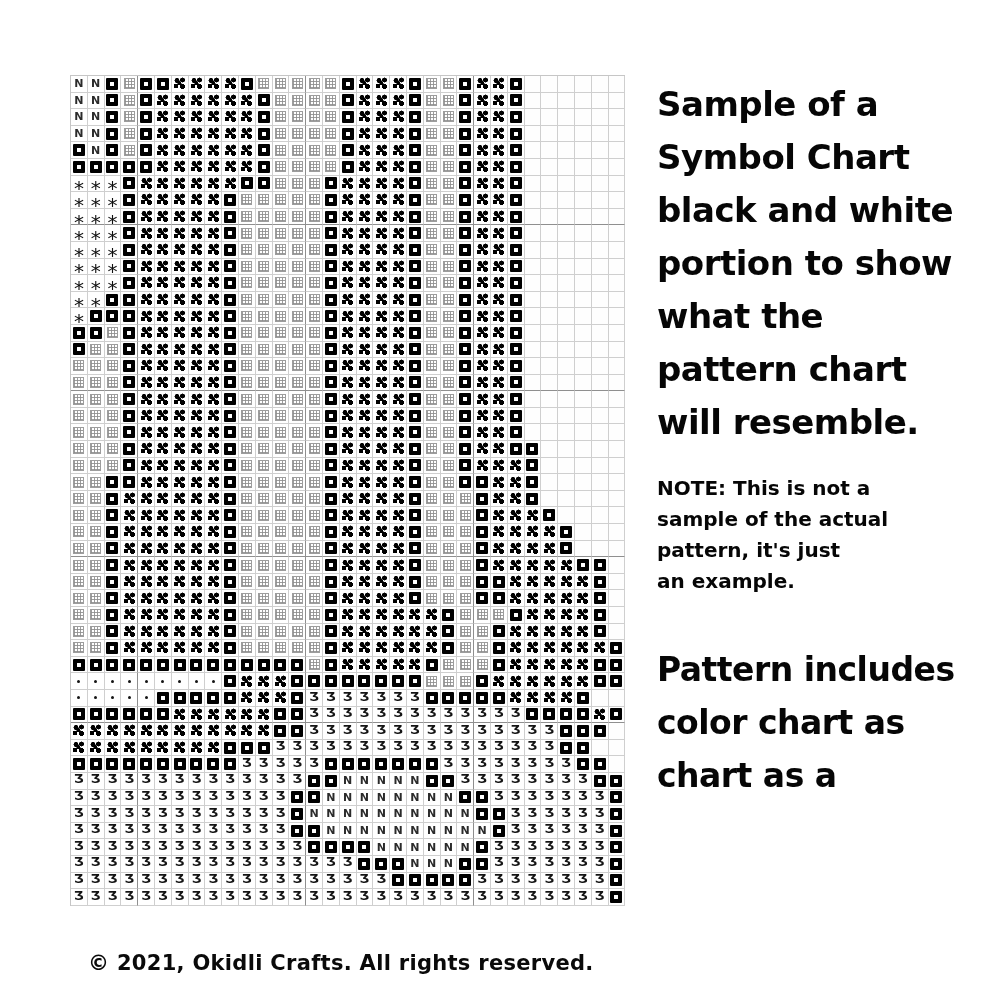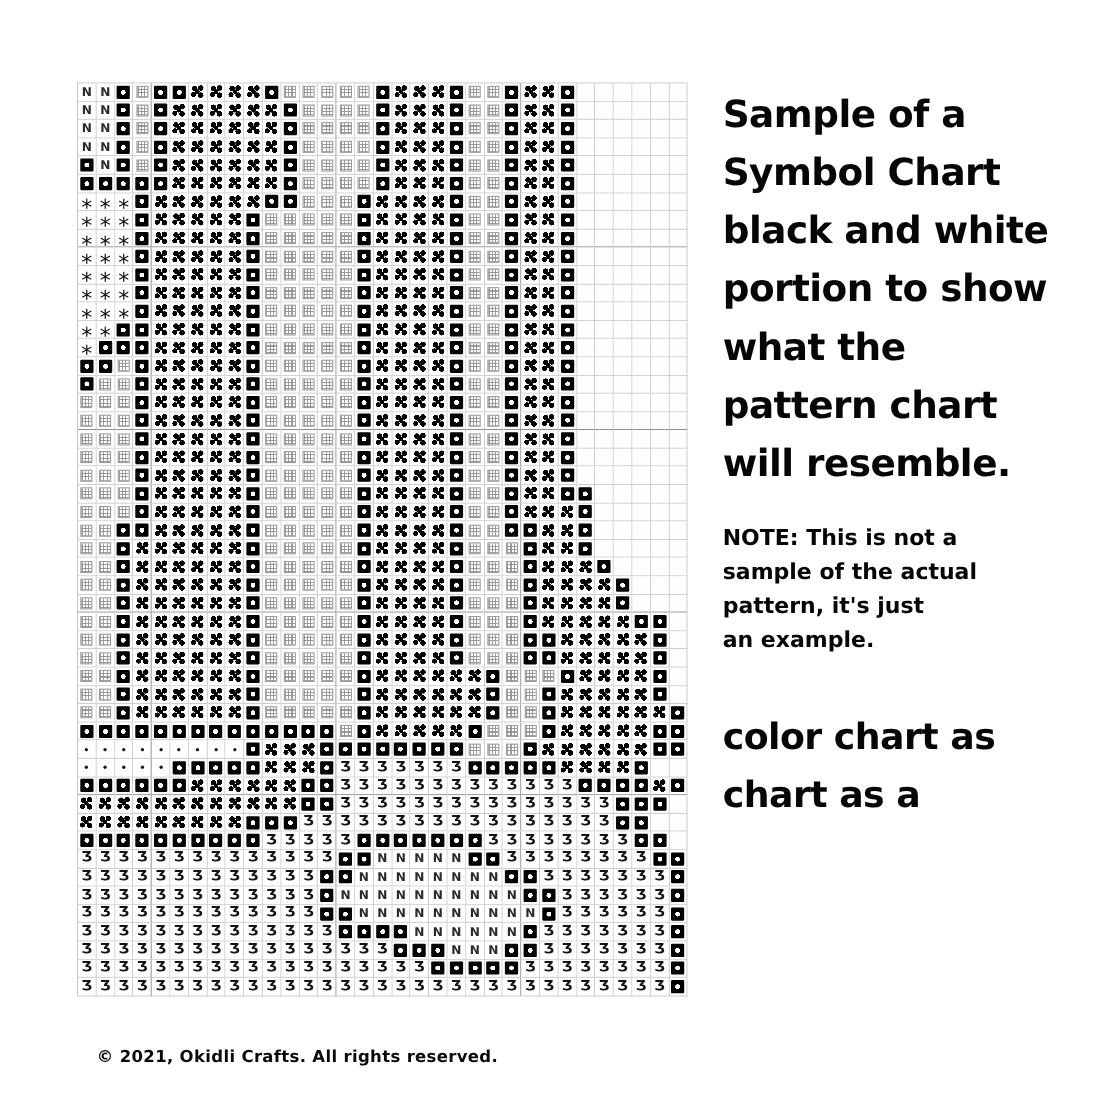--- a/index.html
+++ b/index.html
@@ -49,21 +49,21 @@
   
   #right-panel{position:absolute;left:657px;top:78px;width:335px;color:#060606;}
   .headline .line{font-size:34px;font-weight:700;line-height:53px;letter-spacing:-0.5px;white-space:nowrap;}
   .note{margin-top:24px;}
   .note .line{font-size:20px;font-weight:700;line-height:31px;white-space:nowrap;}
   .headline2{margin-top:46px;}
   .headline2 .line{font-size:33px;font-weight:700;line-height:53px;letter-spacing:-0.5px;white-space:nowrap;}
   
   #copyright{
     position:absolute;left:88px;top:951px;
-    font-size:15px;font-weight:700;color:#0a0a0a;letter-spacing:0.3px;white-space:nowrap;
+    font-size:21px;font-weight:700;color:#0a0a0a;letter-spacing:0.3px;white-space:nowrap;
   }
 </style>
 </head>
 <body>
 
 <div id="grid">
     <div class="cell sym-n">
       <span class="g">N</span>
     </div>
     <div class="cell sym-n">
@@ -4679,18 +4679,19 @@
       <div class="line">pattern chart</div>
       <div class="line">will resemble.</div>
     </div>
   <div class="note">
       <div class="line">NOTE: This is not a</div>
       <div class="line">sample of the actual</div>
       <div class="line">pattern, it's just</div>
       <div class="line">an example.</div>
     </div>
   <div class="headline2">
+      <div class="line">Pattern includes</div>
       <div class="line">color chart as</div>
       <div class="line">chart as a</div>
     </div>
 </div>
 
 <div id="copyright">© 2021, Okidli Crafts. All rights reserved.</div>
 
 </body></html>

